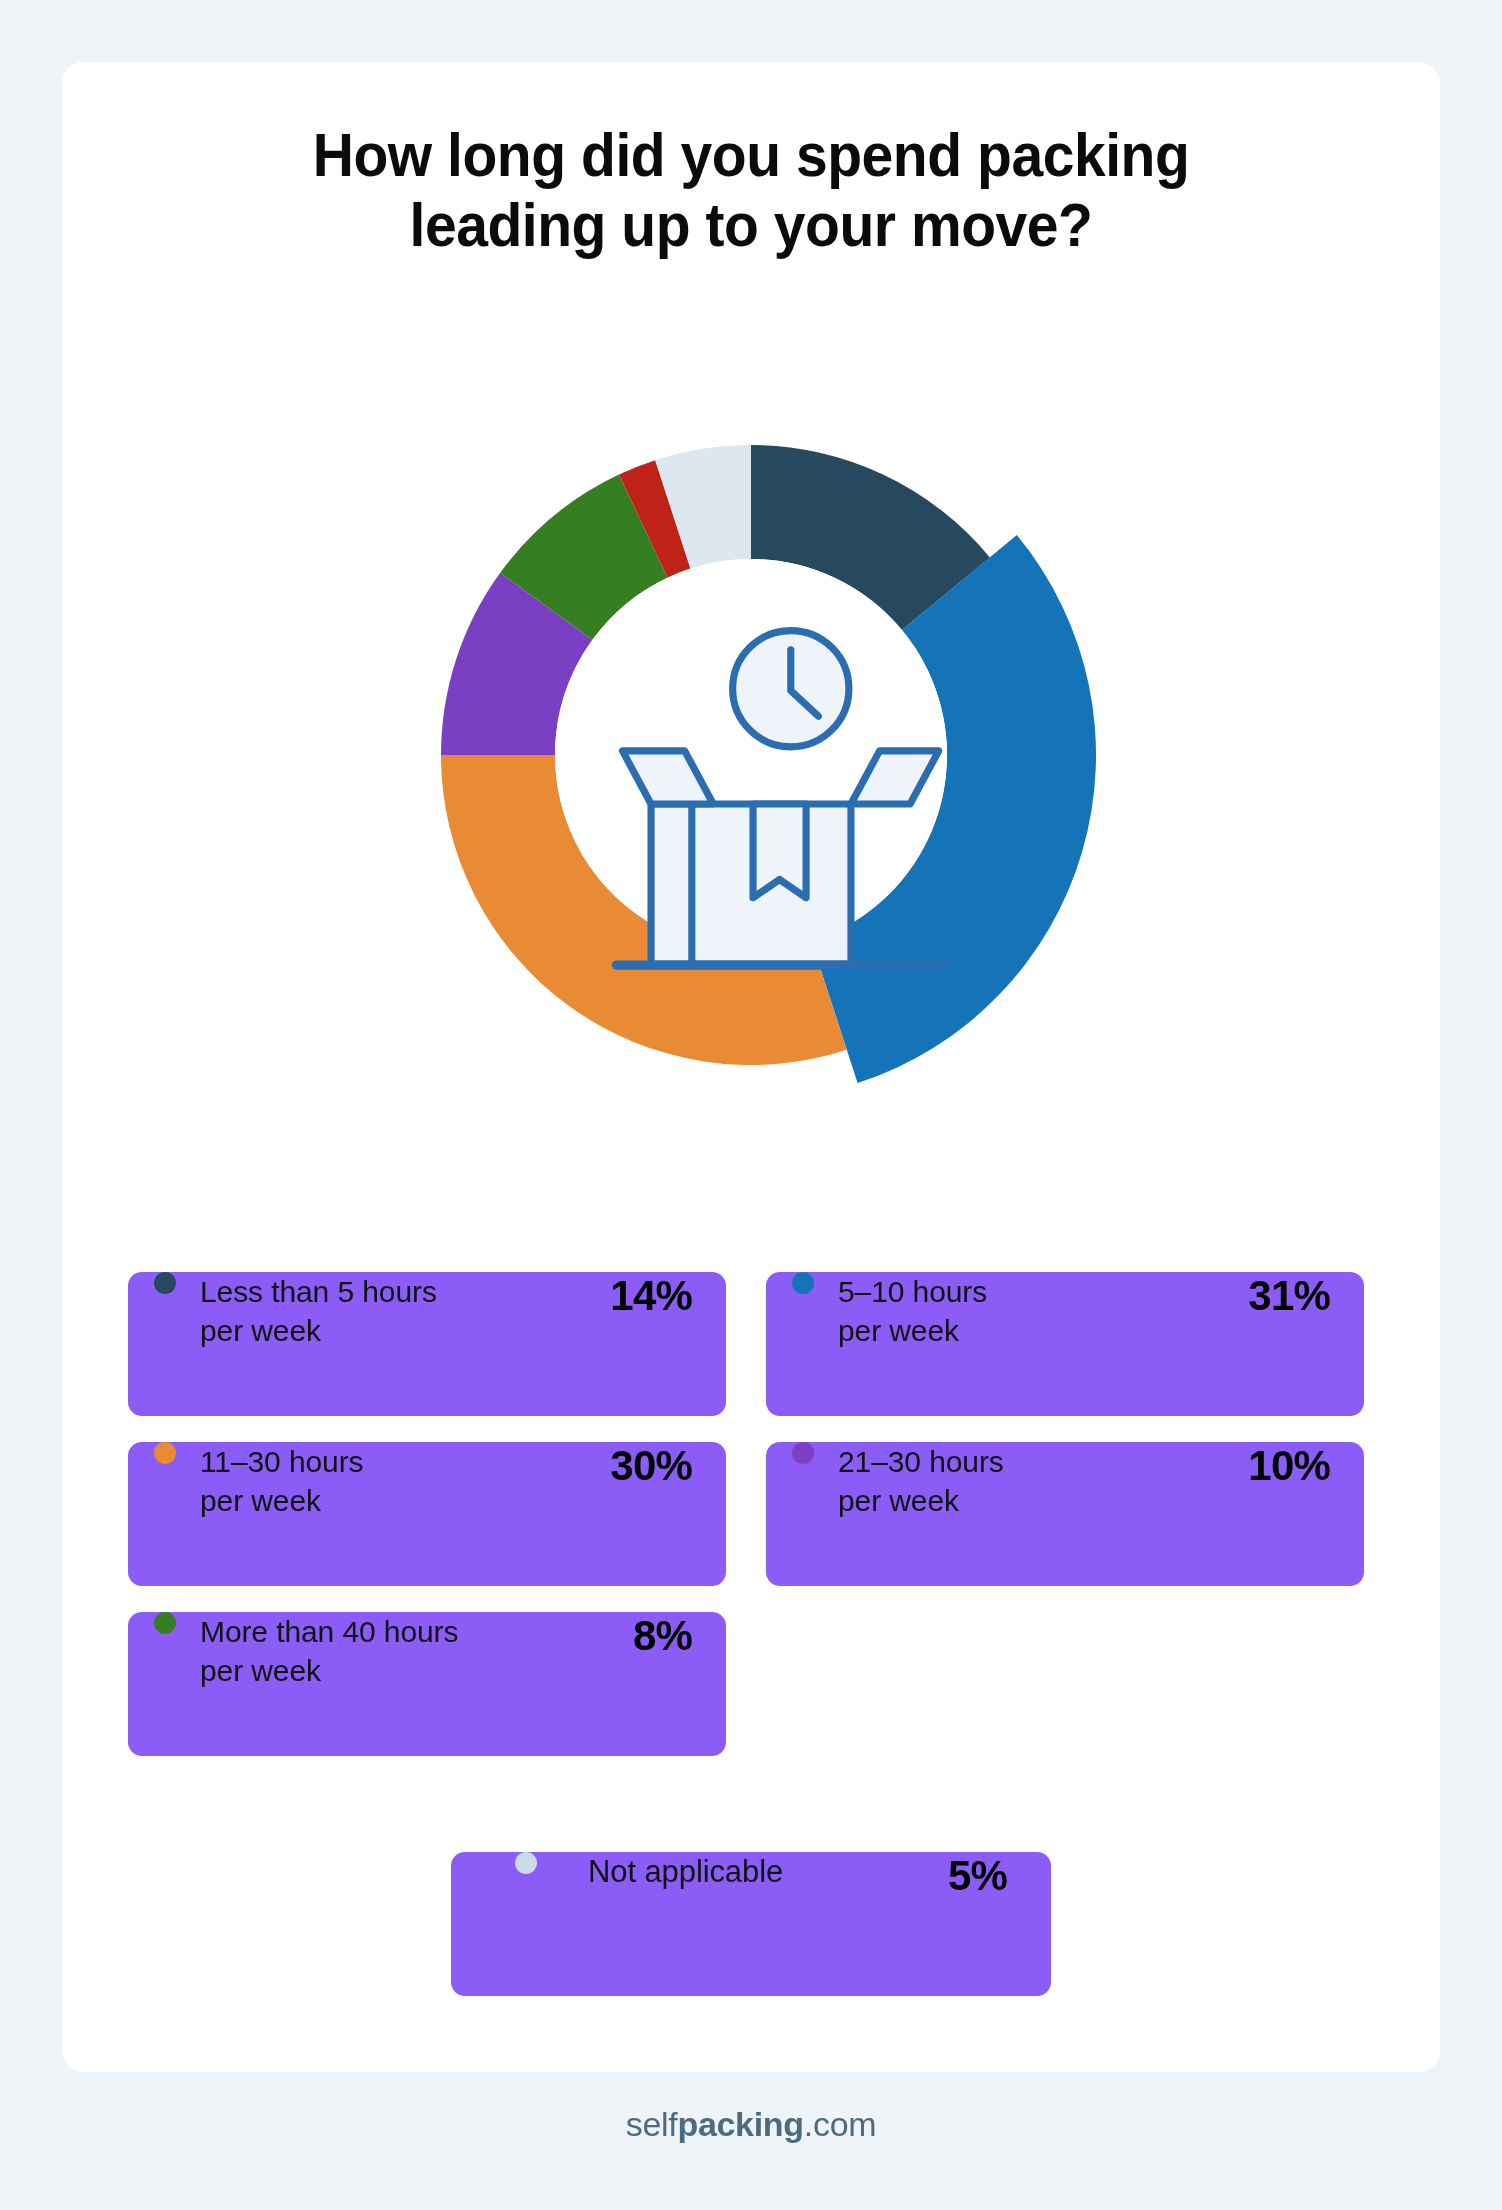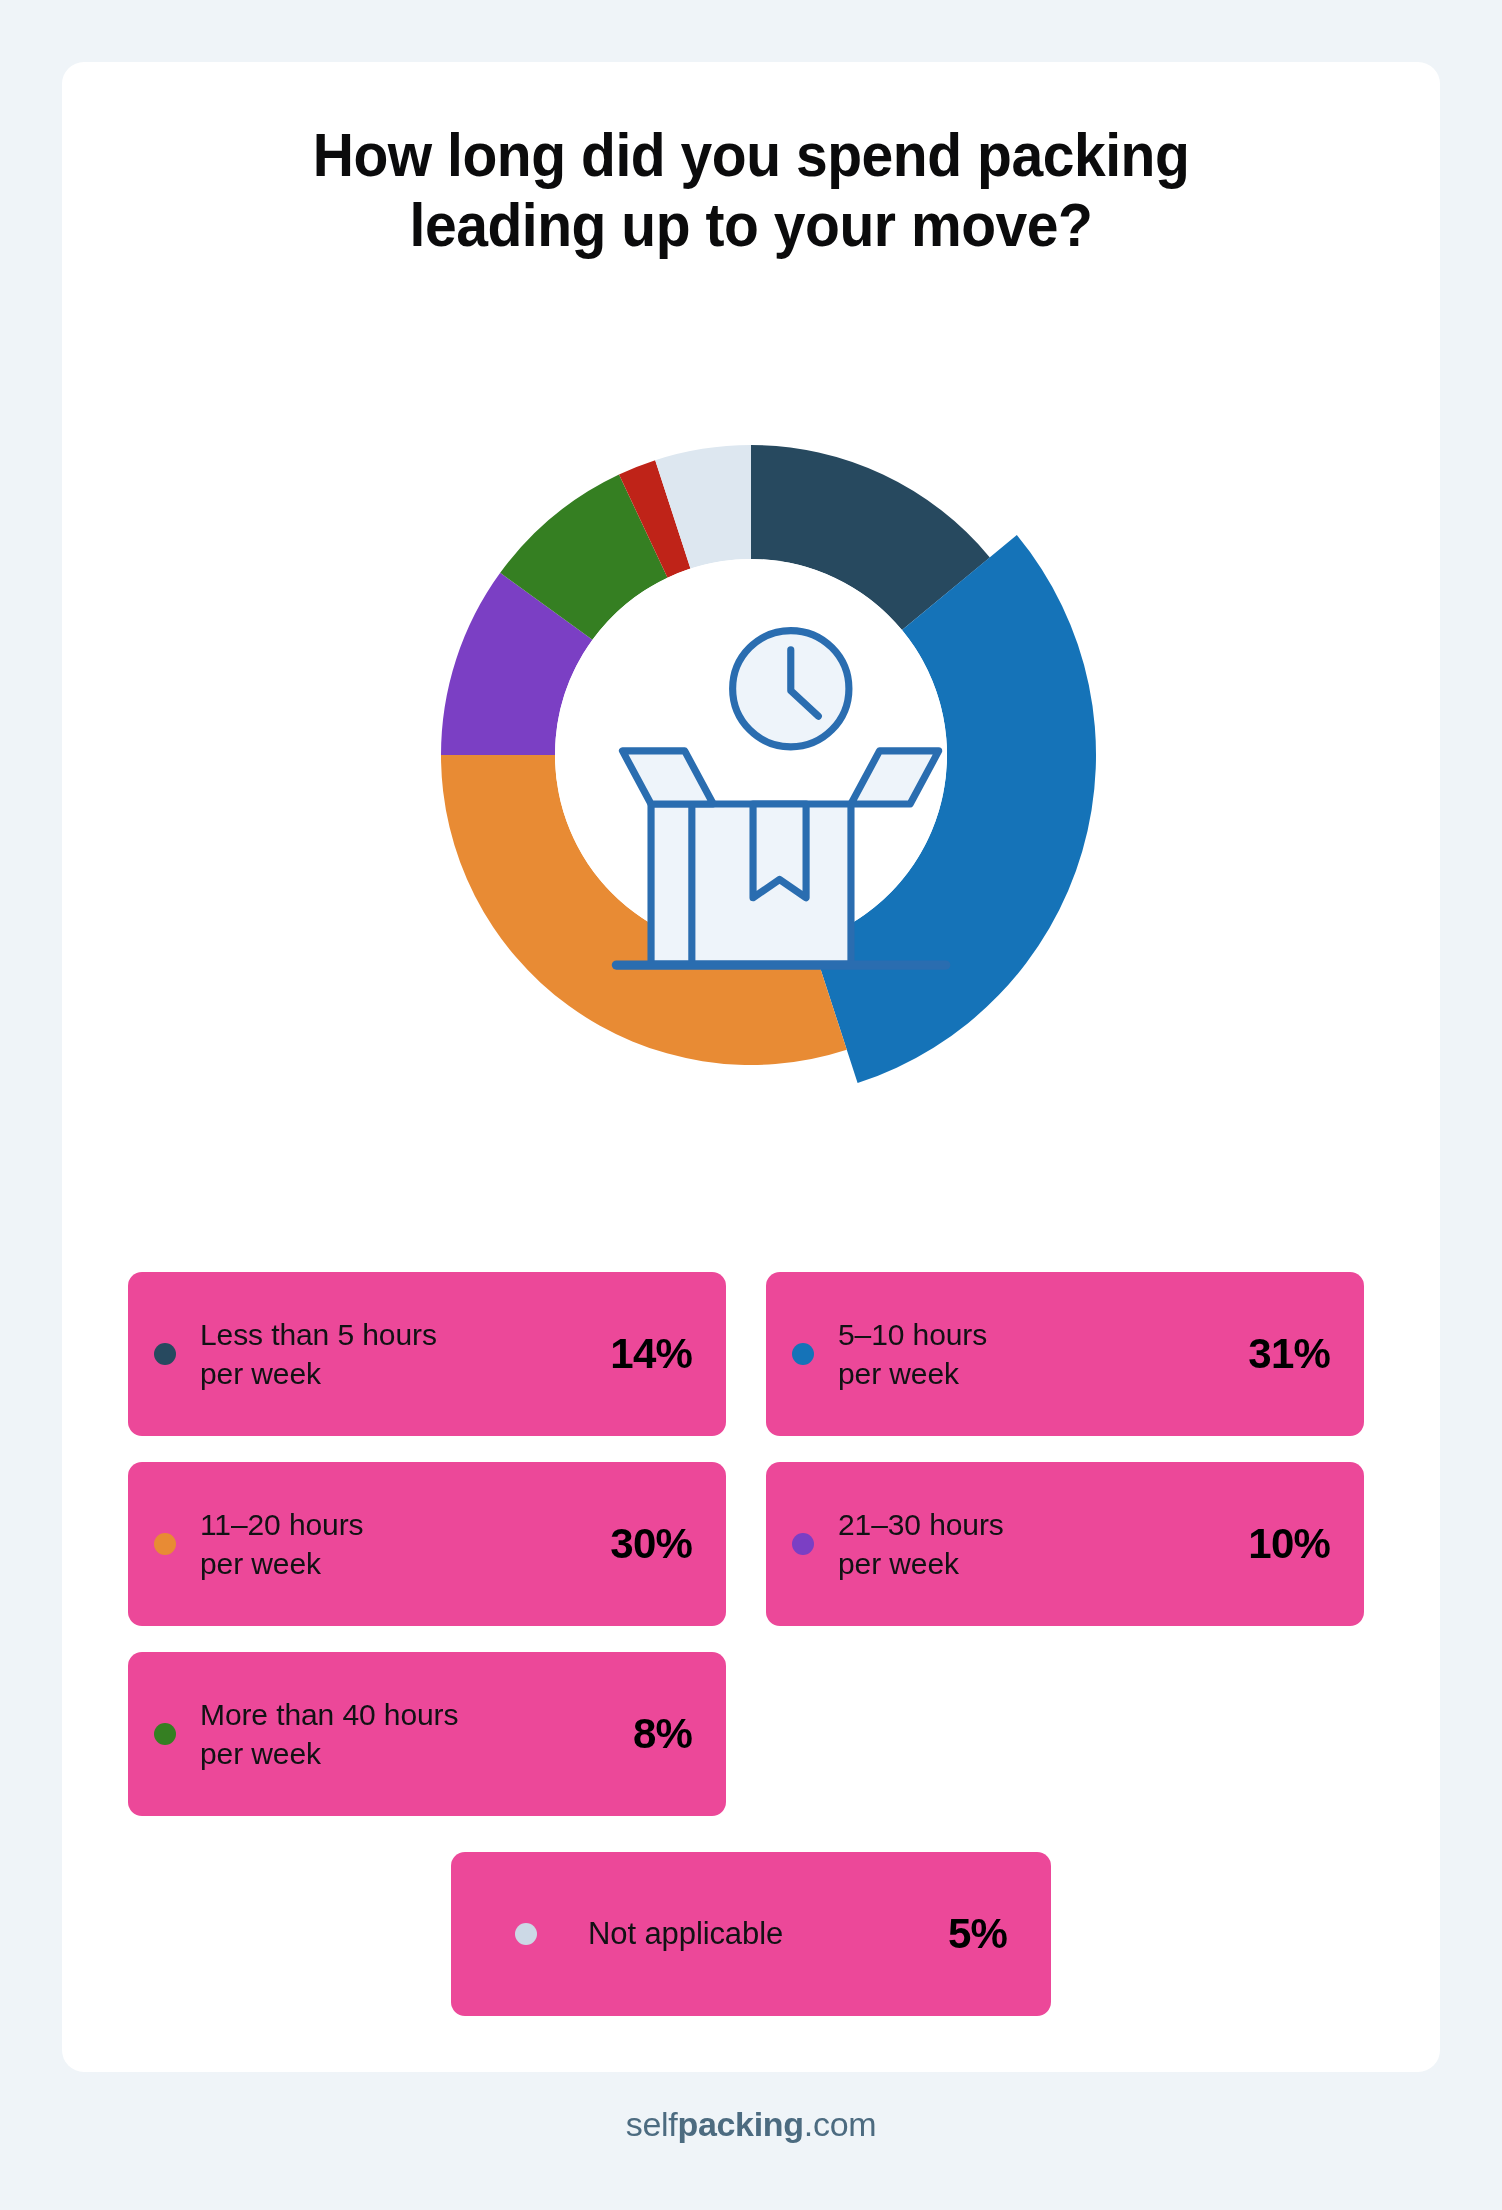--- a/index.html
+++ b/index.html
@@ -37,23 +37,23 @@
   .donut-wrap svg { display:block; width:100%; height:100%; }
 
   
   .legend {
     position:absolute; left:128px; top:1272px;
     width:1236px;
     display:grid; grid-template-columns:1fr 1fr;
     column-gap:40px; row-gap:26px;
   }
   .lcard {
-    background:#ec4899; border-radius:14px;
-    height:164px; padding:0 34px 0 26px;
-    display:flex; align-items:center;
+    background:#8b5cf6; border-radius:14px;
+    height:144px; padding:0 34px 0 26px;
+    display:flex; 
   }
   .dot {
     width:22px; height:22px; border-radius:50%;
     flex:0 0 22px; margin-right:24px;
   }
   .ltext {
     flex:1 1 auto; color:#111214;
     font-size:30px; line-height:1.30; font-weight:400;
     letter-spacing:-0.1px;
   }
@@ -145,21 +145,21 @@
       <span class="ltext">
         <span>5–10 hours</span>
         <span class="l2">per week</span>
       </span>
       <span class="lpct">31%</span>
     </div>
 
     <div class="lcard">
       <span class="dot" style="background: rgb(232, 139, 52);"></span>
       <span class="ltext">
-        <span>11–20 hours</span>
+        <span>11–30 hours</span>
         <span class="l2">per week</span>
       </span>
       <span class="lpct">30%</span>
     </div>
 
     <div class="lcard">
       <span class="dot" style="background: rgb(123, 63, 196);"></span>
       <span class="ltext">
         <span>21–30 hours</span>
         <span class="l2">per week</span>

